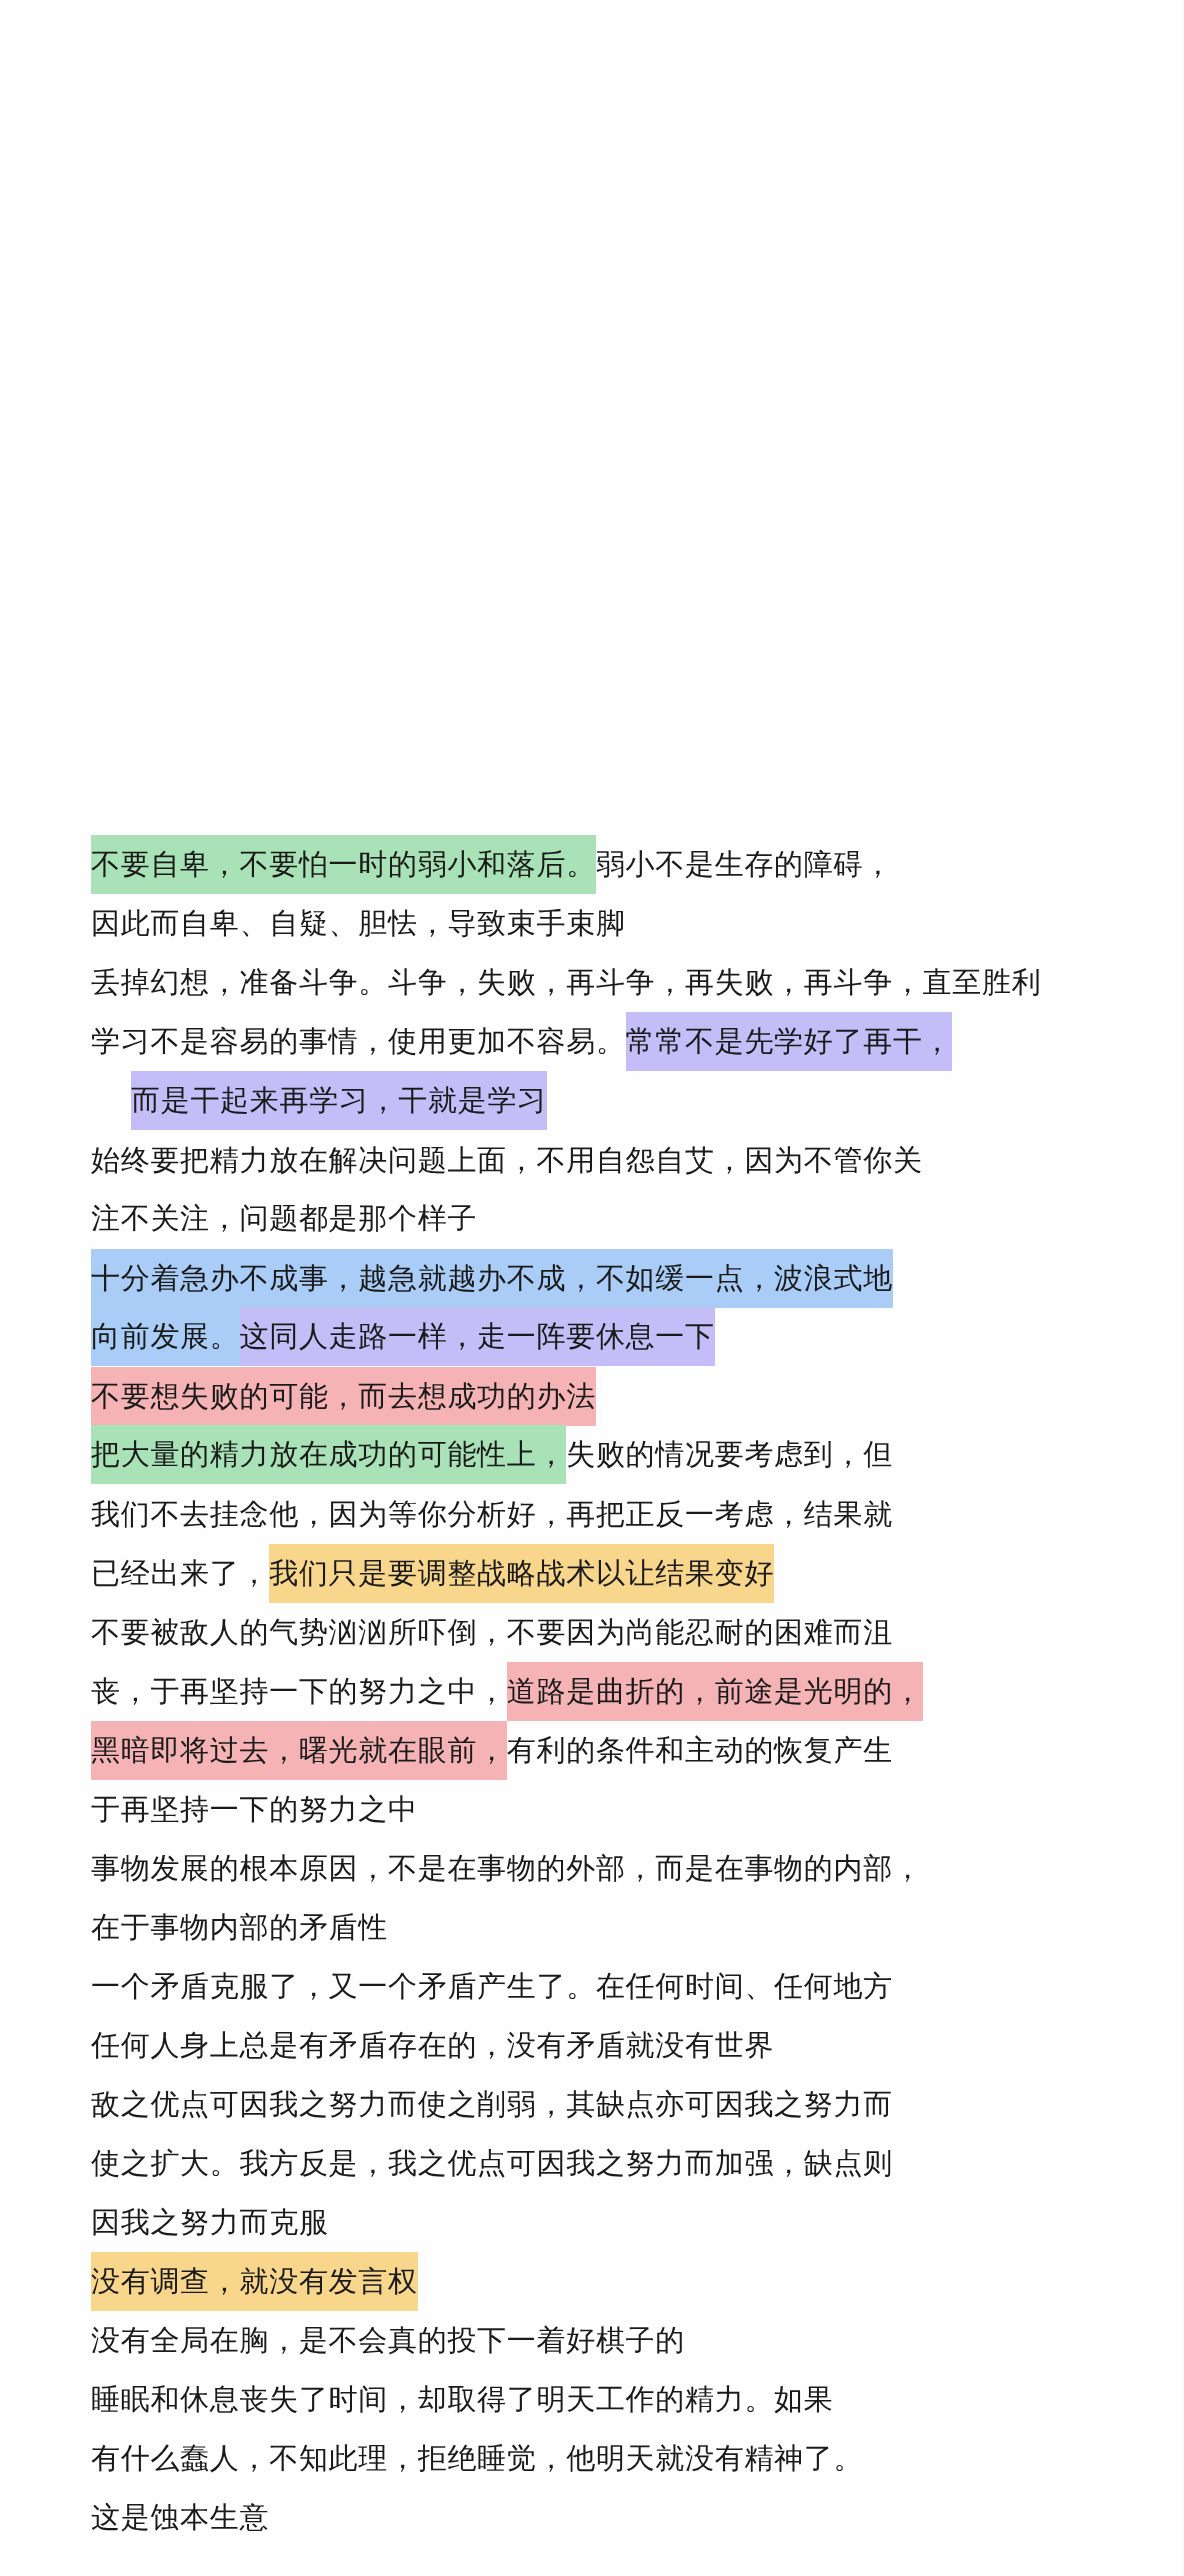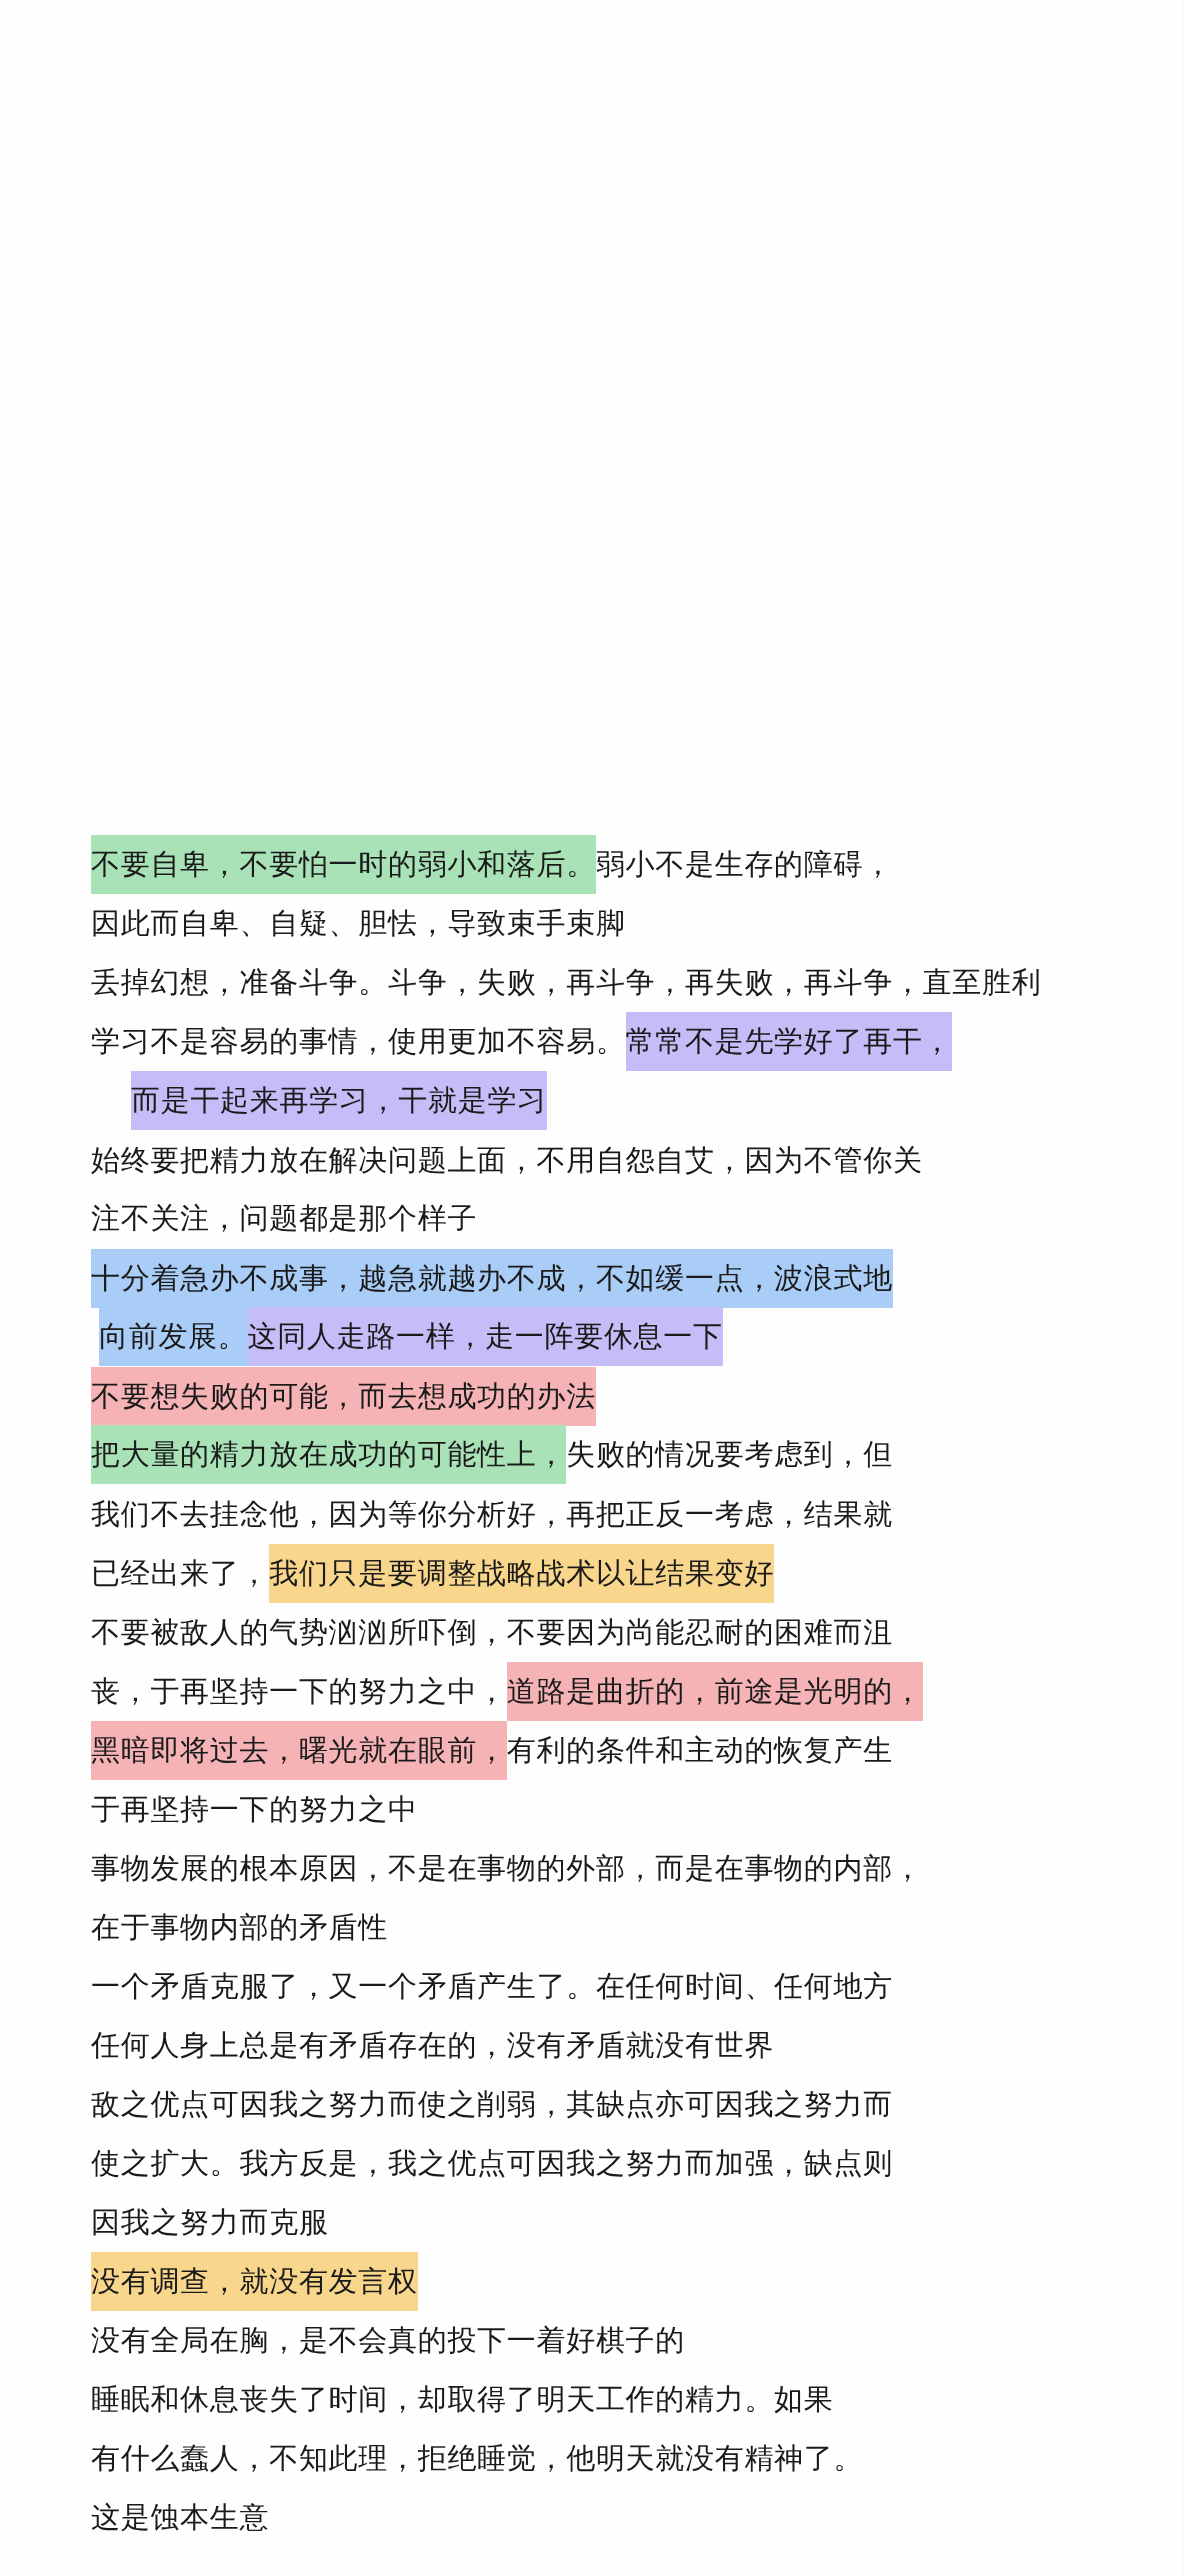--- a/index.html
+++ b/index.html
@@ -40,21 +40,21 @@
 <div class="doc" id="doc">
 
 <div class="line" style="top: 0px;"><span class="seg hl-green">不要自卑，不要怕一时的弱小和落后。</span><span class="seg">弱小不是生存的障碍，</span></div>
     <div class="line" style="top: 59px;"><span class="seg">因此而自卑、自疑、胆怯，导致束手束脚</span></div>
     <div class="line" style="top: 118px;"><span class="seg">丢掉幻想，准备斗争。斗争，失败，再斗争，再失败，再斗争，直至胜利</span></div>
     <div class="line" style="top: 177px;"><span class="seg">学习不是容易的事情，使用更加不容易。</span><span class="seg hl-purple">常常不是先学好了再干，</span></div>
     <div class="line" style="top: 236px; padding-left: 40px;"><span class="seg hl-purple">而是干起来再学习，干就是学习</span></div>
     <div class="line" style="top: 296px;"><span class="seg">始终要把精力放在解决问题上面，不用自怨自艾，因为不管你关</span></div>
     <div class="line" style="top: 354px;"><span class="seg">注不关注，问题都是那个样子</span></div>
     <div class="line" style="top: 414px;"><span class="seg hl-blue">十分着急办不成事，越急就越办不成，不如缓一点，波浪式地</span></div>
-    <div class="line" style="top: 472px; margin-left: 8px;"><span class="seg hl-blue">向前发展。</span><span class="seg hl-purple">这同人走路一样，走一阵要休息一下</span></div>
+    <div class="line" style="top: 472px;"><span class="seg hl-blue">向前发展。</span><span class="seg hl-purple">这同人走路一样，走一阵要休息一下</span></div>
     <div class="line" style="top: 532px;"><span class="seg hl-pink">不要想失败的可能，而去想成功的办法</span></div>
     <div class="line" style="top: 590px;"><span class="seg hl-green">把大量的精力放在成功的可能性上，</span><span class="seg">失败的情况要考虑到，但</span></div>
     <div class="line" style="top: 650px;"><span class="seg">我们不去挂念他，因为等你分析好，再把正反一考虑，结果就</span></div>
     <div class="line" style="top: 709px;"><span class="seg">已经出来了，</span><span class="seg hl-orange">我们只是要调整战略战术以让结果变好</span></div>
     <div class="line" style="top: 768px;"><span class="seg">不要被敌人的气势汹汹所吓倒，不要因为尚能忍耐的困难而沮</span></div>
     <div class="line" style="top: 827px;"><span class="seg">丧，于再坚持一下的努力之中，</span><span class="seg hl-pink">道路是曲折的，前途是光明的，</span></div>
     <div class="line" style="top: 886px;"><span class="seg hl-pink">黑暗即将过去，曙光就在眼前，</span><span class="seg">有利的条件和主动的恢复产生</span></div>
     <div class="line" style="top: 945px;"><span class="seg">于再坚持一下的努力之中</span></div>
     <div class="line" style="top: 1004px;"><span class="seg">事物发展的根本原因，不是在事物的外部，而是在事物的内部，</span></div>
     <div class="line" style="top: 1063px;"><span class="seg">在于事物内部的矛盾性</span></div>

